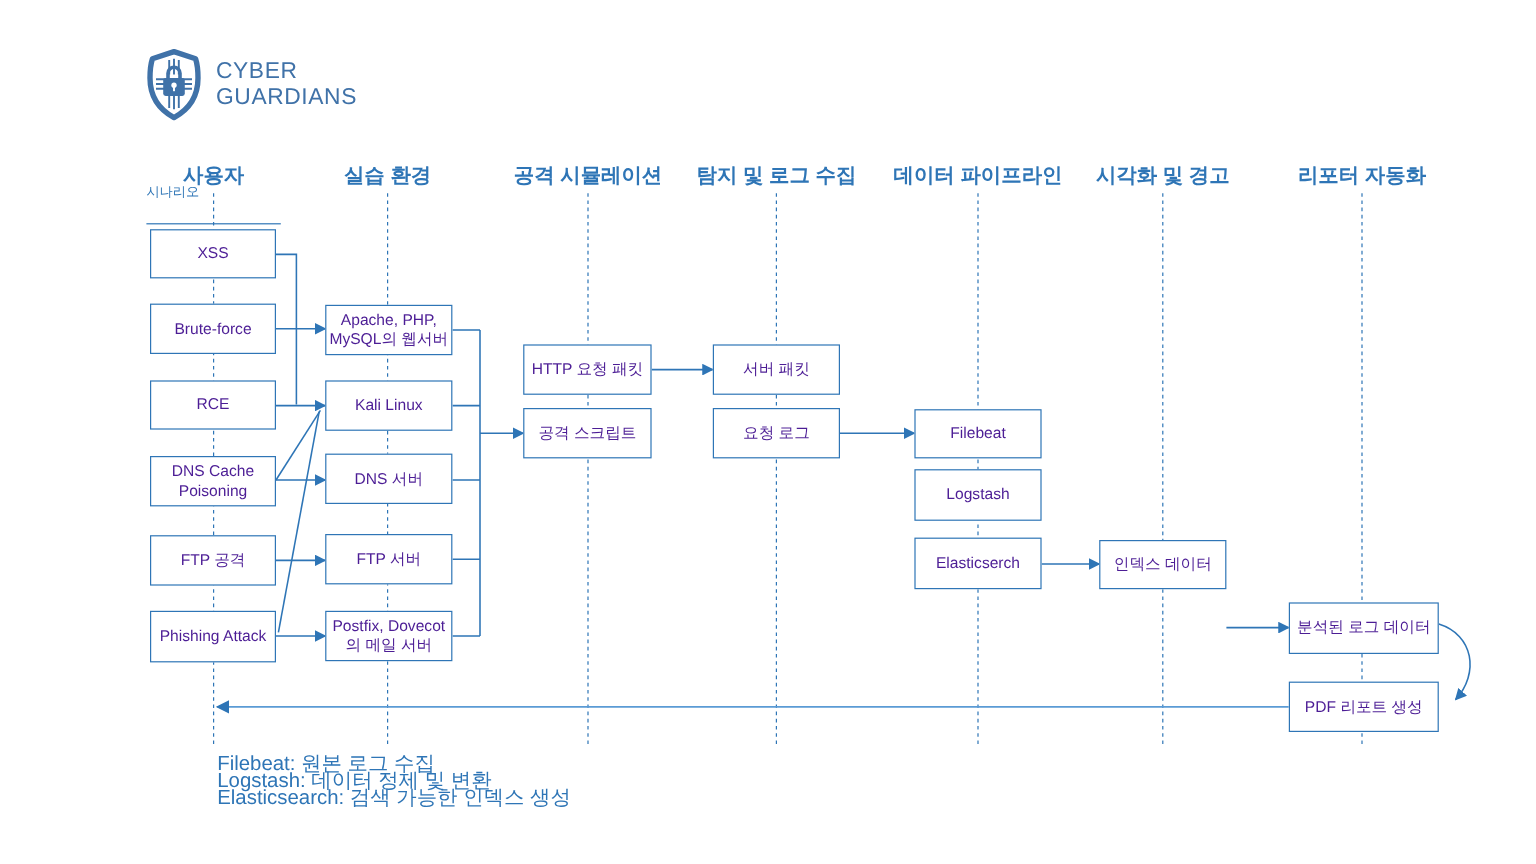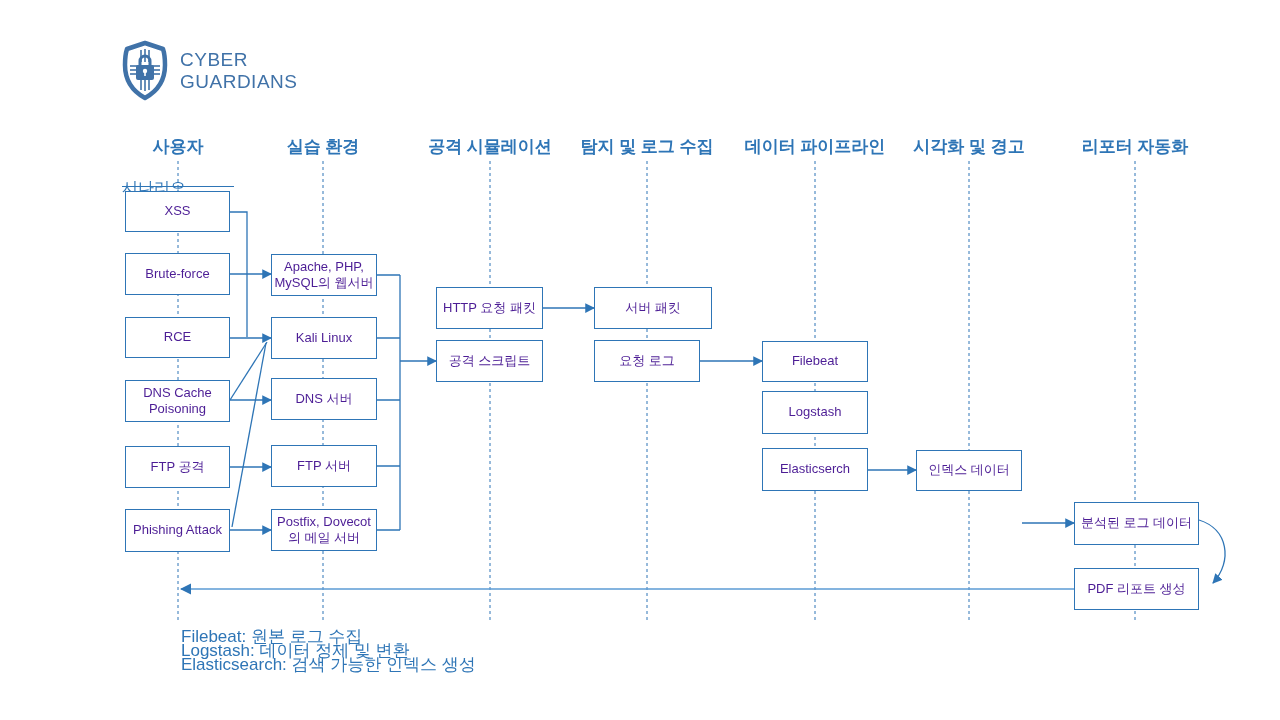--- a/index.html
+++ b/index.html
@@ -12,21 +12,21 @@
     position:absolute;top:135px;transform:translateX(-50%);
     font-size:17px;font-weight:bold;color:#2E75B6;white-space:nowrap;
   }
   .node{
     position:absolute;background:#fff;border:1.4px solid #2E75B6;
     display:flex;align-items:center;justify-content:center;text-align:center;
     font-size:13px;color:#4c1d95;white-space:pre-line;line-height:1.25;
     box-sizing:border-box;
   }
   .scenario-label{
-    position:absolute;left:122px;top:178px;font-size:16px;color:#2E75B6;
+    position:absolute;left:122px;top:152px;font-size:11px;color:#2E75B6;
   }
   .scenario-underline{
     position:absolute;left:122px;top:186px;width:112px;height:1px;background:#2E75B6;
   }
   .notes{
     position:absolute;left:181px;top:630px;font-size:17px;color:#2E75B6;line-height:14px;
   }
   .logo{position:absolute;left:118px;top:40px;display:flex;align-items:center;}
   .logo-text{margin-left:8px;color:#4072A8;font-weight:normal;font-size:19px;line-height:22px;letter-spacing:0.5px;}
 </style>
@@ -123,21 +123,21 @@
 MySQL의 웹서버</div>
   <div class="node" style="left:271px;top:317px;width:106px;height:42px">Kali Linux</div>
   <div class="node" style="left:271px;top:378px;width:106px;height:42px">DNS 서버</div>
   <div class="node" style="left:271px;top:509px;width:106px;height:42px">Postfix, Dovecot
 의 메일 서버</div>
   <div class="node" style="left:271px;top:445px;width:106px;height:42px">FTP 서버</div>
 
   <div class="node" style="left:436px;top:287px;width:107px;height:42px">HTTP 요청 패킷</div>
   <div class="node" style="left:436px;top:340px;width:107px;height:42px">공격 스크립트</div>
 
-  <div class="node" style="left:594px;top:287px;width:118px;height:42px">서버 패킷</div>
+  <div class="node" style="left:594px;top:287px;width:106px;height:42px">서버 패킷</div>
   <div class="node" style="left:762px;top:341px;width:106px;height:41px">Filebeat</div>
 
   <div class="node" style="left:594px;top:340px;width:106px;height:42px">요청 로그</div>
   <div class="node" style="left:762px;top:391px;width:106px;height:43px">Logstash</div>
   <div class="node" style="left:762px;top:448px;width:106px;height:43px">Elasticserch</div>
 
   <div class="node" style="left:916px;top:450px;width:106px;height:41px">인덱스 데이터</div>
 
   <div class="node" style="left:1074px;top:502px;width:125px;height:43px">분석된 로그 데이터</div>
   <div class="node" style="left:1074px;top:568px;width:125px;height:42px">PDF 리포트 생성</div>

